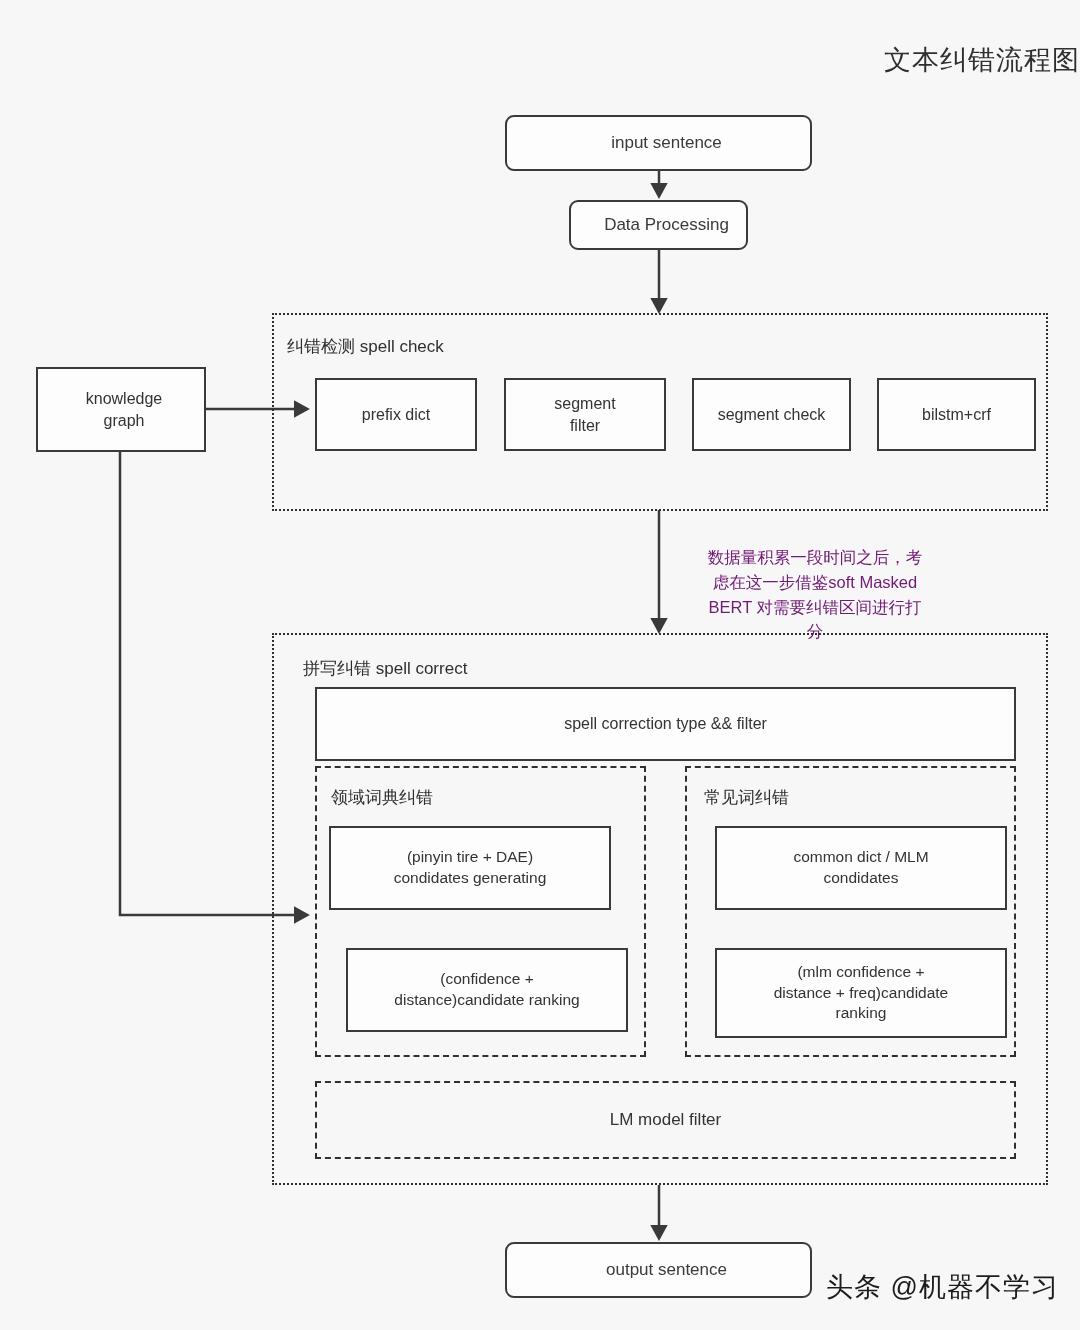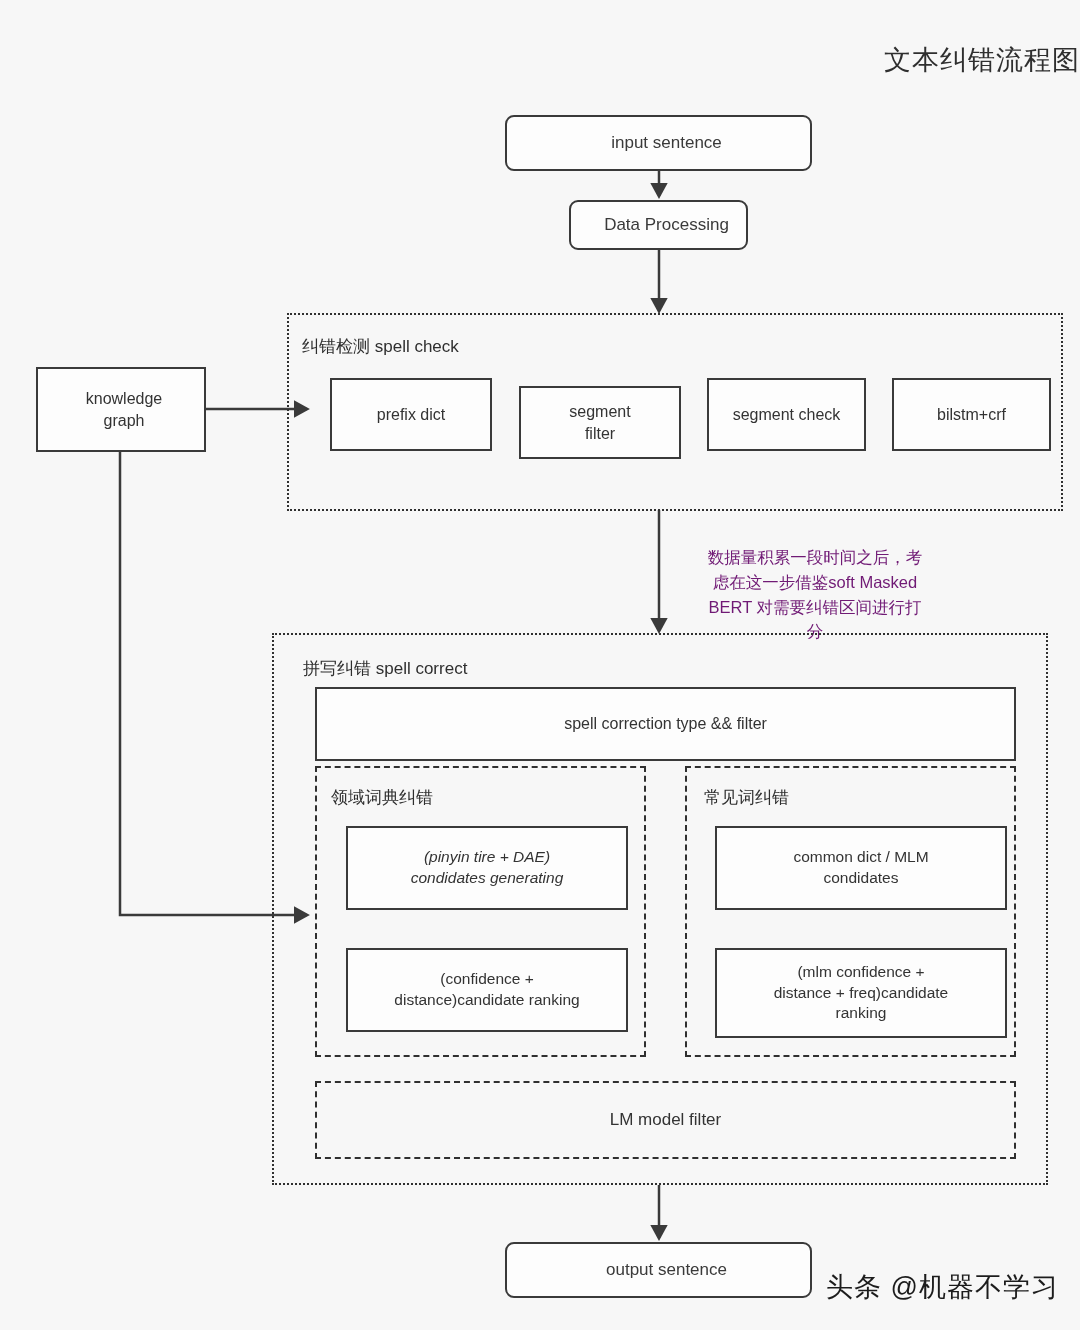--- a/index.html
+++ b/index.html
@@ -135,28 +135,28 @@
 
   <div class="abs term" style="left:569px; top:200px; width:179px; height:50px;">
     <span>Data Processing</span>
   </div>
 
   <div class="abs rect" style="left:36px; top:367px; width:170px; height:85px; white-space:pre-line;padding-left:12px;">
     <span>knowledge
 graph</span>
   </div>
 
-  <div class="abs group-dotted" style="left:287px; top:313px; width:776px; height:198px;">
+  <div class="abs group-dotted" style="left:272px; top:313px; width:776px; height:198px;">
     <div class="group-label" style="left:13px; top:20px;">纠错检测 spell check</div>
 
     <div class="rect" style="position:absolute; left:41px; top:63px; width:146px; height:65px;">
       <span>prefix dict</span>
     </div>
 
-    <div class="rect" style="position:absolute; left:230px; top:63px; width:146px; height:65px; white-space:pre-line;margin-top:8px;">
+    <div class="rect" style="position:absolute; left:230px; top:63px; width:146px; height:65px; white-space:pre-line;">
       <span>segment
 filter</span>
     </div>
 
     <div class="rect" style="position:absolute; left:418px; top:63px; width:143px; height:65px;">
       <span>segment check</span>
     </div>
 
     <div class="rect" style="position:absolute; left:603px; top:63px; width:143px; height:65px;">
       <span>bilstm+crf</span>
@@ -171,21 +171,21 @@
   <div class="abs group-dotted" style="left:272px; top:633px; width:776px; height:552px;">
     <div class="group-label" style="left:14px; top:22px;margin-left:15px;">拼写纠错 spell correct</div>
 
     <div class="rect" style="position:absolute; left:41px; top:52px; width:685px; height:66px;">
       <span>spell correction type &amp;&amp; filter</span>
     </div>
 
     <div class="group-dashdot" style="position:absolute; left:41px; top:131px; width:327px; height:287px;">
       <div class="group-label" style="left:14px; top:18px;">领域词典纠错</div>
 
-      <div class="rect small" style="position:absolute; left:29px; top:58px; width:266px; height:76px; white-space:pre-line;font-style:italic;">
+      <div class="rect small" style="position:absolute; left:12px; top:58px; width:266px; height:76px; white-space:pre-line;">
         <span>(pinyin tire + DAE)
 condidates generating</span>
       </div>
 
       <div class="rect small" style="position:absolute; left:29px; top:180px; width:266px; height:76px; white-space:pre-line;">
         <span>(confidence +
 distance)candidate ranking</span>
       </div>
     </div>
 

